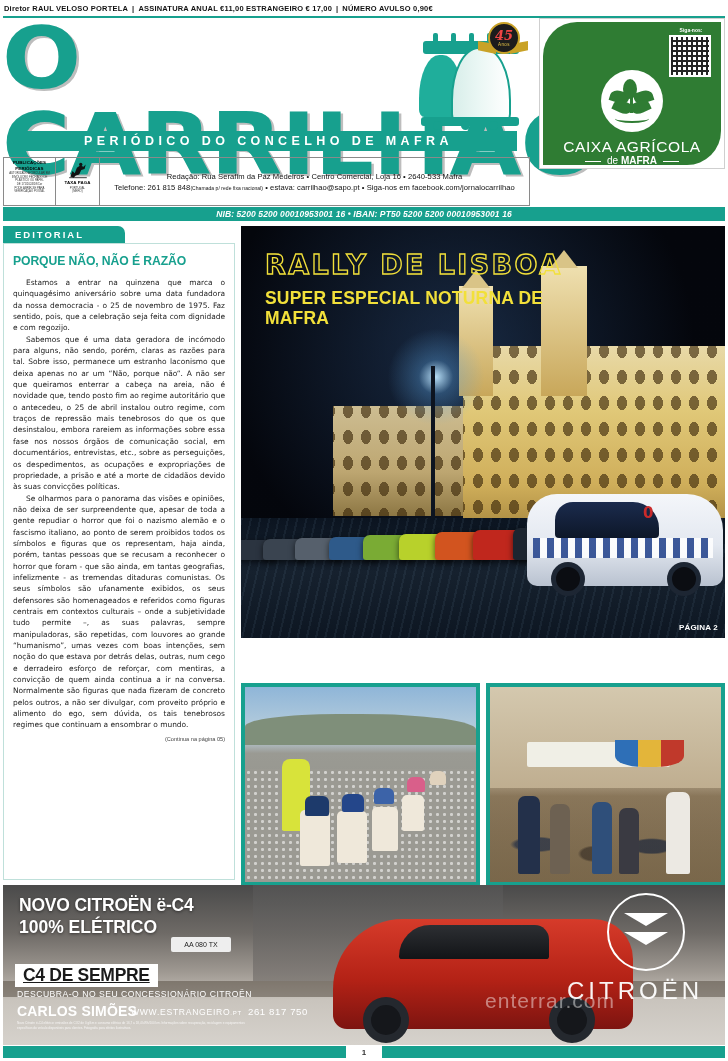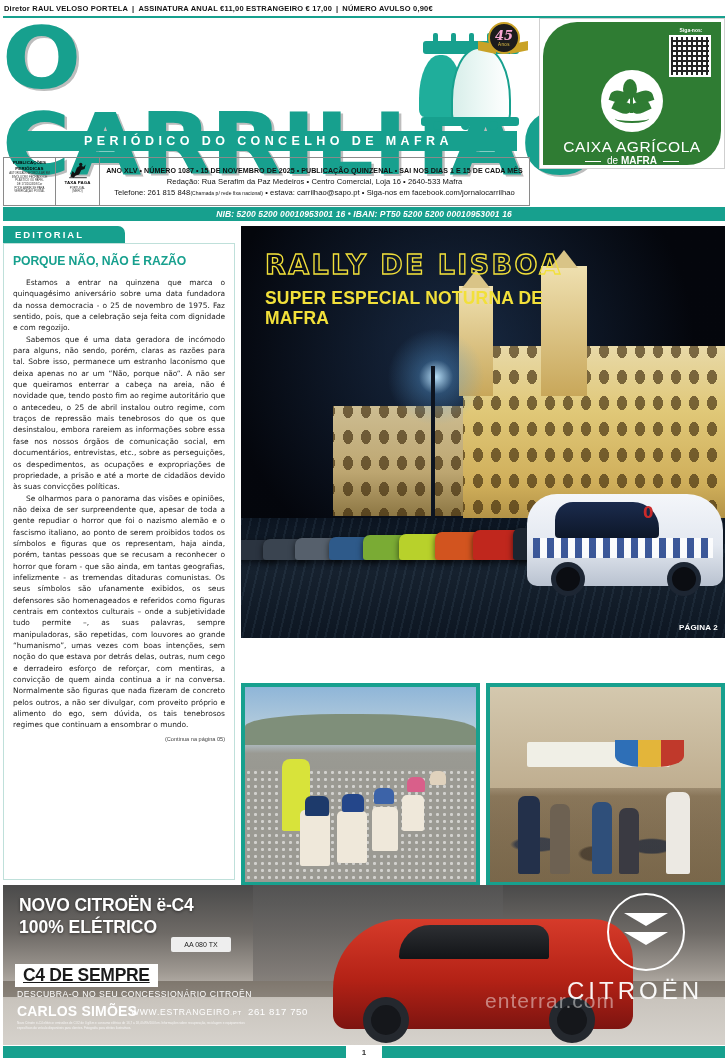--- a/index.html
+++ b/index.html
@@ -53,21 +53,21 @@
 
   
   .seal {
     position:absolute; left:480px; top:2px; width:46px; height:42px;
   }
   .seal-core {
     position:absolute; left:8px; top:1px; width:32px; height:32px; border-radius:50%;
     background:#1c1c1c; border:2px solid #c9a227;
     display:flex; flex-direction:column; align-items:center; justify-content:center;
   }
-  .seal-num { color:#f9a8d4; font-size:13px; font-weight:bold; font-style:italic; line-height:1; font-family:"DejaVu Serif", serif;}
+  .seal-num { color:#ef4444; font-size:13px; font-weight:bold; font-style:italic; line-height:1; font-family:"DejaVu Serif", serif;}
   .seal-lbl { color:#e8c547; font-size:4.5px; letter-spacing:.4px; line-height:1; margin-top:1px;}
   .ribbon-l, .ribbon-r { position:absolute; top:20px; width:18px; height:13px; background:#c9a227; }
   .ribbon-l { left:-2px; clip-path: polygon(0 0,100% 25%,100% 100%,0 72%); }
   .ribbon-r { left:30px; clip-path: polygon(0 25%,100% 0,100% 72%,0 100%); }
 
   
   .caixa {
     position:absolute; left:539px; top:18px; width:186px; height:151px;
     background:#ffffff; border:1px solid #cfcfcf; padding:3px;
   }
@@ -354,21 +354,20 @@
       <svg class="horse" viewBox="0 0 40 32">
         <path d="M6 28 L10 18 L14 22 L18 12 L24 8 L30 10 L34 6 L32 14 L26 16 L22 24 L16 26 L12 30 Z" fill="#111"></path>
         <circle cx="25" cy="6" r="3" fill="#111"></circle>
         <path d="M4 30 h32" stroke="#111" stroke-width="1.5" fill="none"></path>
       </svg>
       <div class="badge-t" style="margin-top:1px;">TAXA PAGA</div>
       <div class="badge-micro" style="white-space:pre-line;">PORTUGAL
 (MERO)</div>
     </div>
     <div class="info-lines">
-      <div class="il l1">ANO XLV  •  NÚMERO 1087  •  15 DE NOVEMBRO DE 2025  •  PUBLICAÇÃO QUINZENAL  •  SAI NOS DIAS 1 E 15 DE CADA MÊS</div>
       <div class="il l2">Redação: Rua Serafim da Paz Medeiros   •   Centro Comercial, Loja 16   •   2640-533 Mafra</div>
       <div class="il l3">
         <span>Telefone: 261 815 848</span><span class="tiny">(Chamada p/ rede fixa nacional)</span>&nbsp;<span>•   estava: carrilhao@sapo.pt • Siga-nos em facebook.com/jornalocarrilhao</span>
       </div>
     </div>
   </div>
 
   <div class="nib">NIB: 5200 5200 00010953001 16 • IBAN: PT50 5200 5200 00010953001 16</div>
 
   <div class="edit-tab">EDITORIAL</div>

